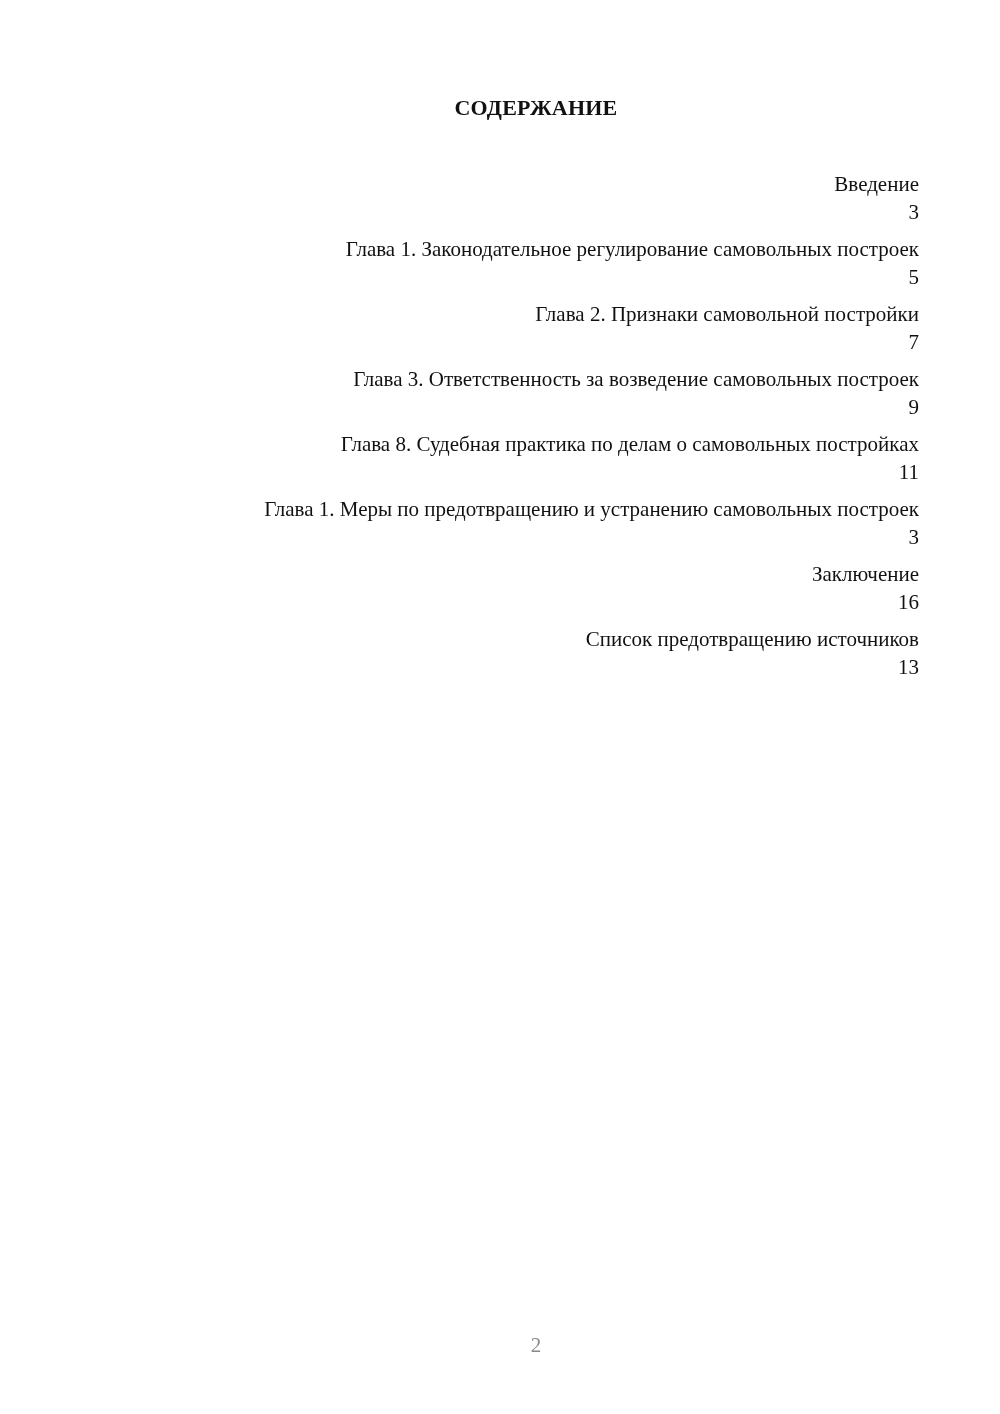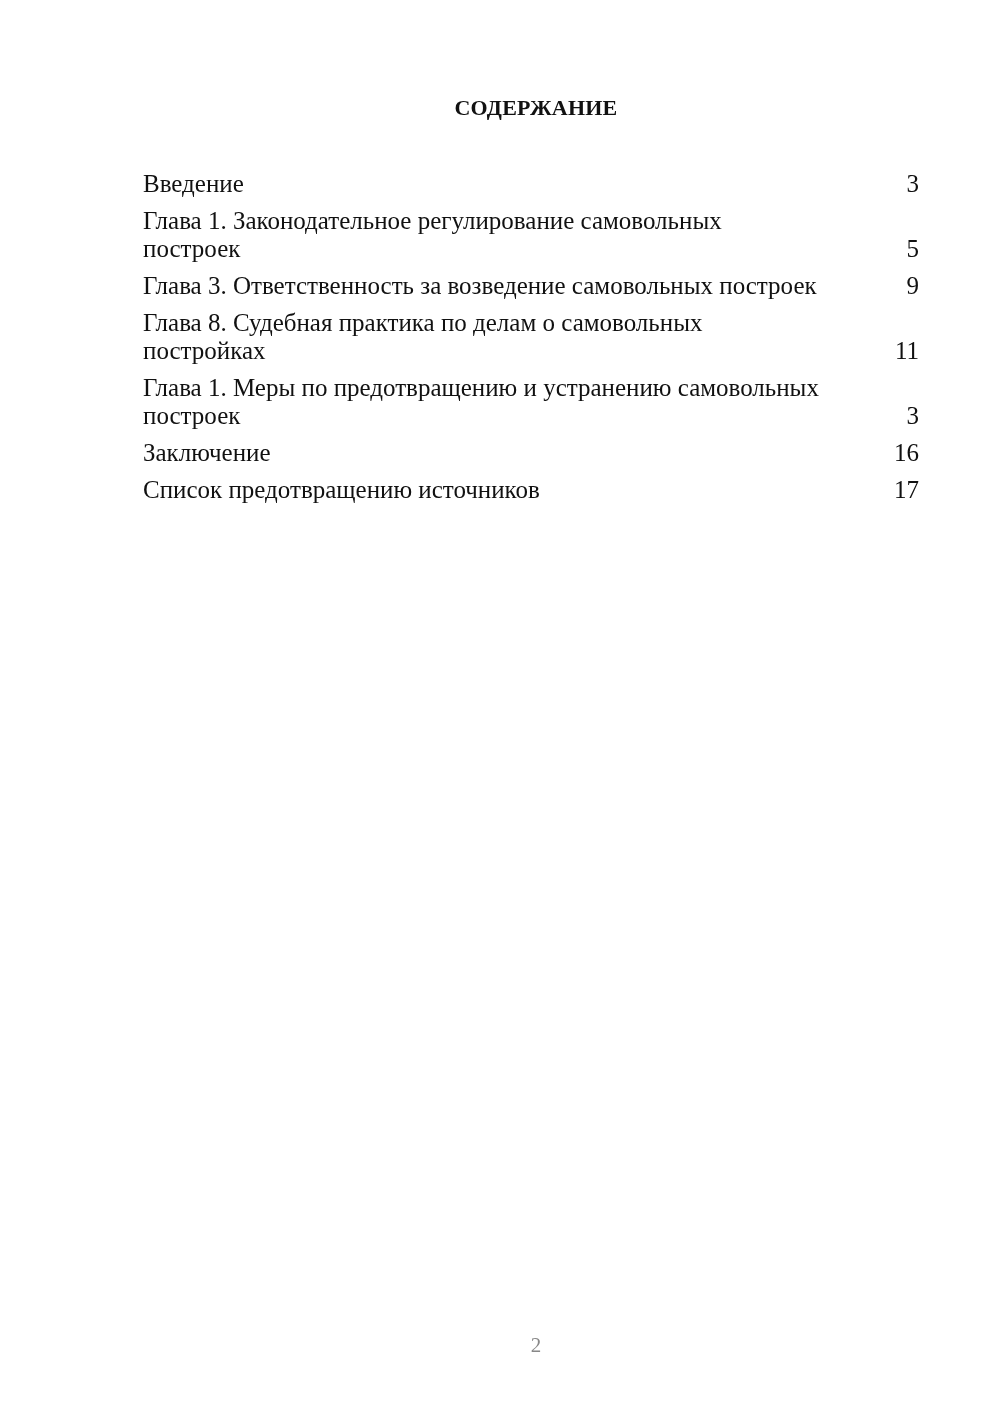--- a/index.html
+++ b/index.html
@@ -28,23 +28,24 @@
     .toc {
       position: absolute;
       top: 170px;
       left: 143px;
       width: 776px;
     }
     .toc-entry {
       display: flex;
       justify-content: space-between;
       align-items: flex-end;
-      font-size: 25px;
+      font-size: 21px;
       line-height: 28px;
       margin-bottom: 9px;
+      flex-direction: column;
     }
     .toc-text {
       max-width: 690px;
     }
     .toc-page {
       text-align: right;
       min-width: 40px;
     }
     .page-number {
       position: absolute;
@@ -64,34 +65,38 @@
 <div class="toc">
   <div class="toc-entry">
     <span class="toc-text">Введение</span>
     <span class="toc-page">3</span>
   </div>
   <div class="toc-entry">
     <span class="toc-text" style="max-width:600px;">Глава 1. Законодательное регулирование самовольных построек</span>
     <span class="toc-page">5</span>
   </div>
   <div class="toc-entry">
+    <span class="toc-text">Глава 2. Признаки самовольной постройки</span>
+    <span class="toc-page">7</span>
+  </div>
+  <div class="toc-entry">
     <span class="toc-text">Глава 3. Ответственность за возведение самовольных построек</span>
     <span class="toc-page">9</span>
   </div>
   <div class="toc-entry">
     <span class="toc-text" style="max-width:590px;">Глава 8. Судебная практика по делам о самовольных постройках</span>
     <span class="toc-page">11</span>
   </div>
   <div class="toc-entry">
     <span class="toc-text">Глава 1. Меры по предотвращению и устранению самовольных построек</span>
     <span class="toc-page">3</span>
   </div>
   <div class="toc-entry">
     <span class="toc-text">Заключение</span>
     <span class="toc-page">16</span>
   </div>
   <div class="toc-entry">
     <span class="toc-text">Список предотвращению источников</span>
-    <span class="toc-page">17</span>
+    <span class="toc-page">13</span>
   </div>
 </div>
 
 <div class="page-number">2</div>
 
 </body></html>

